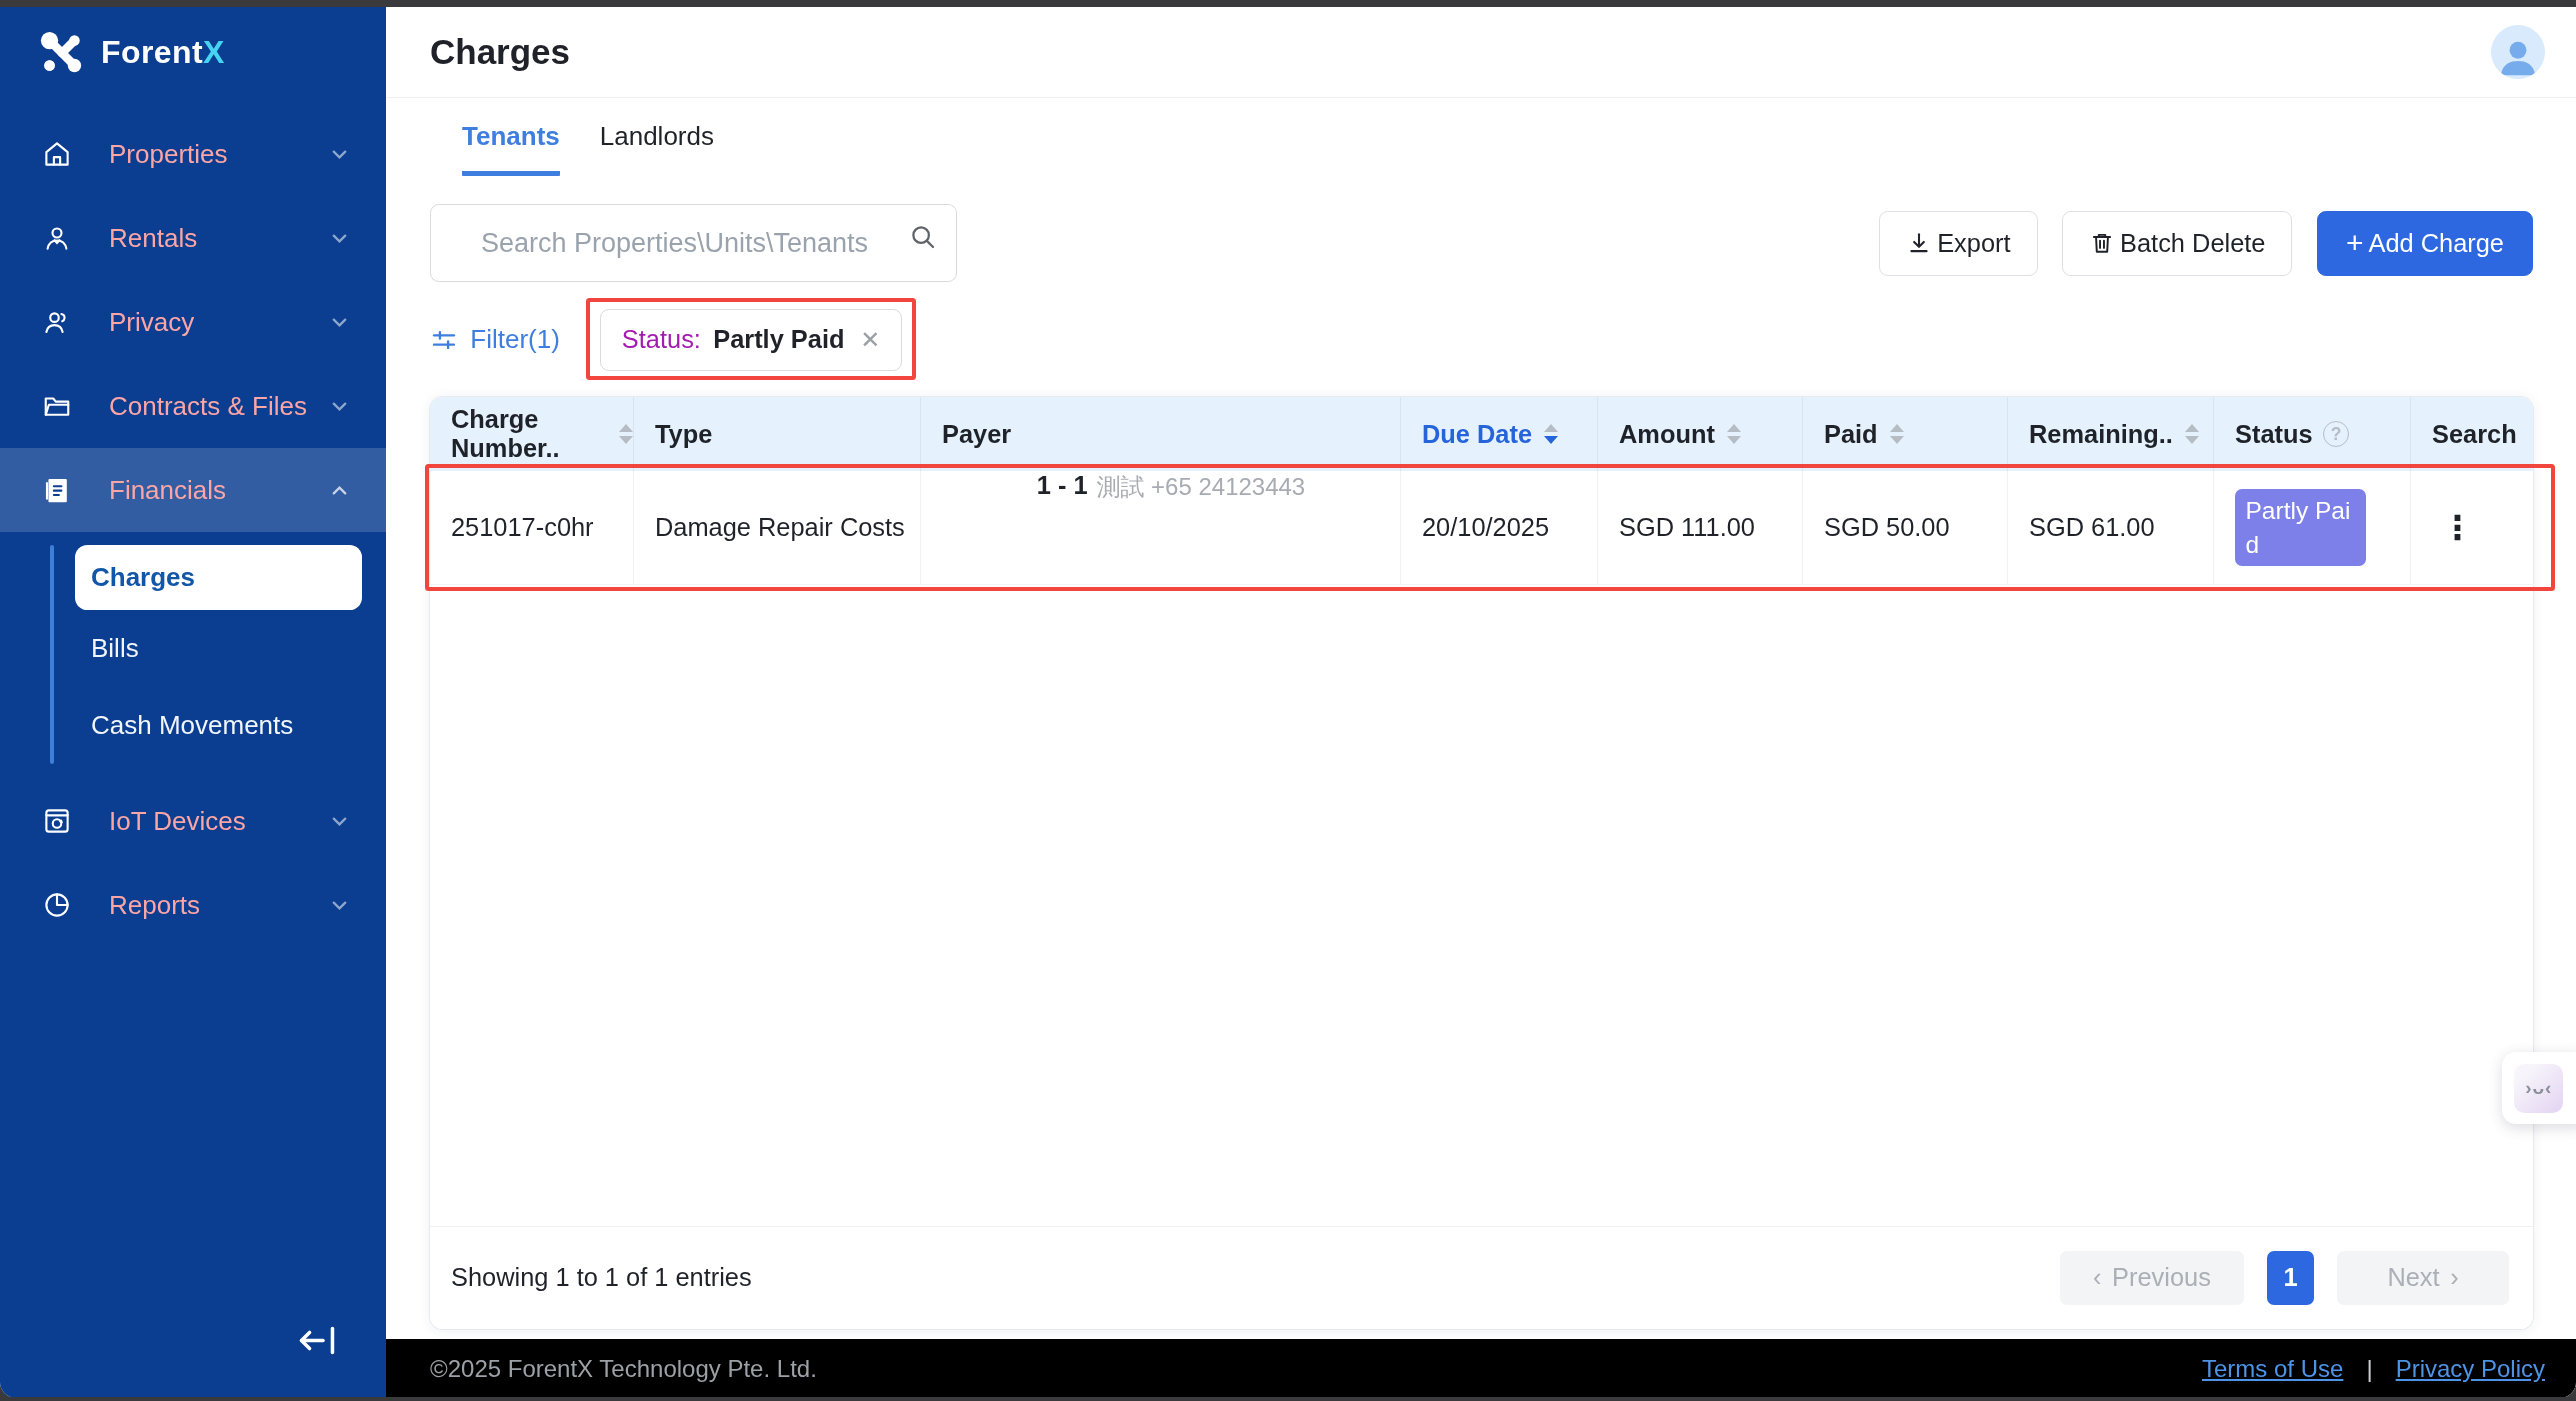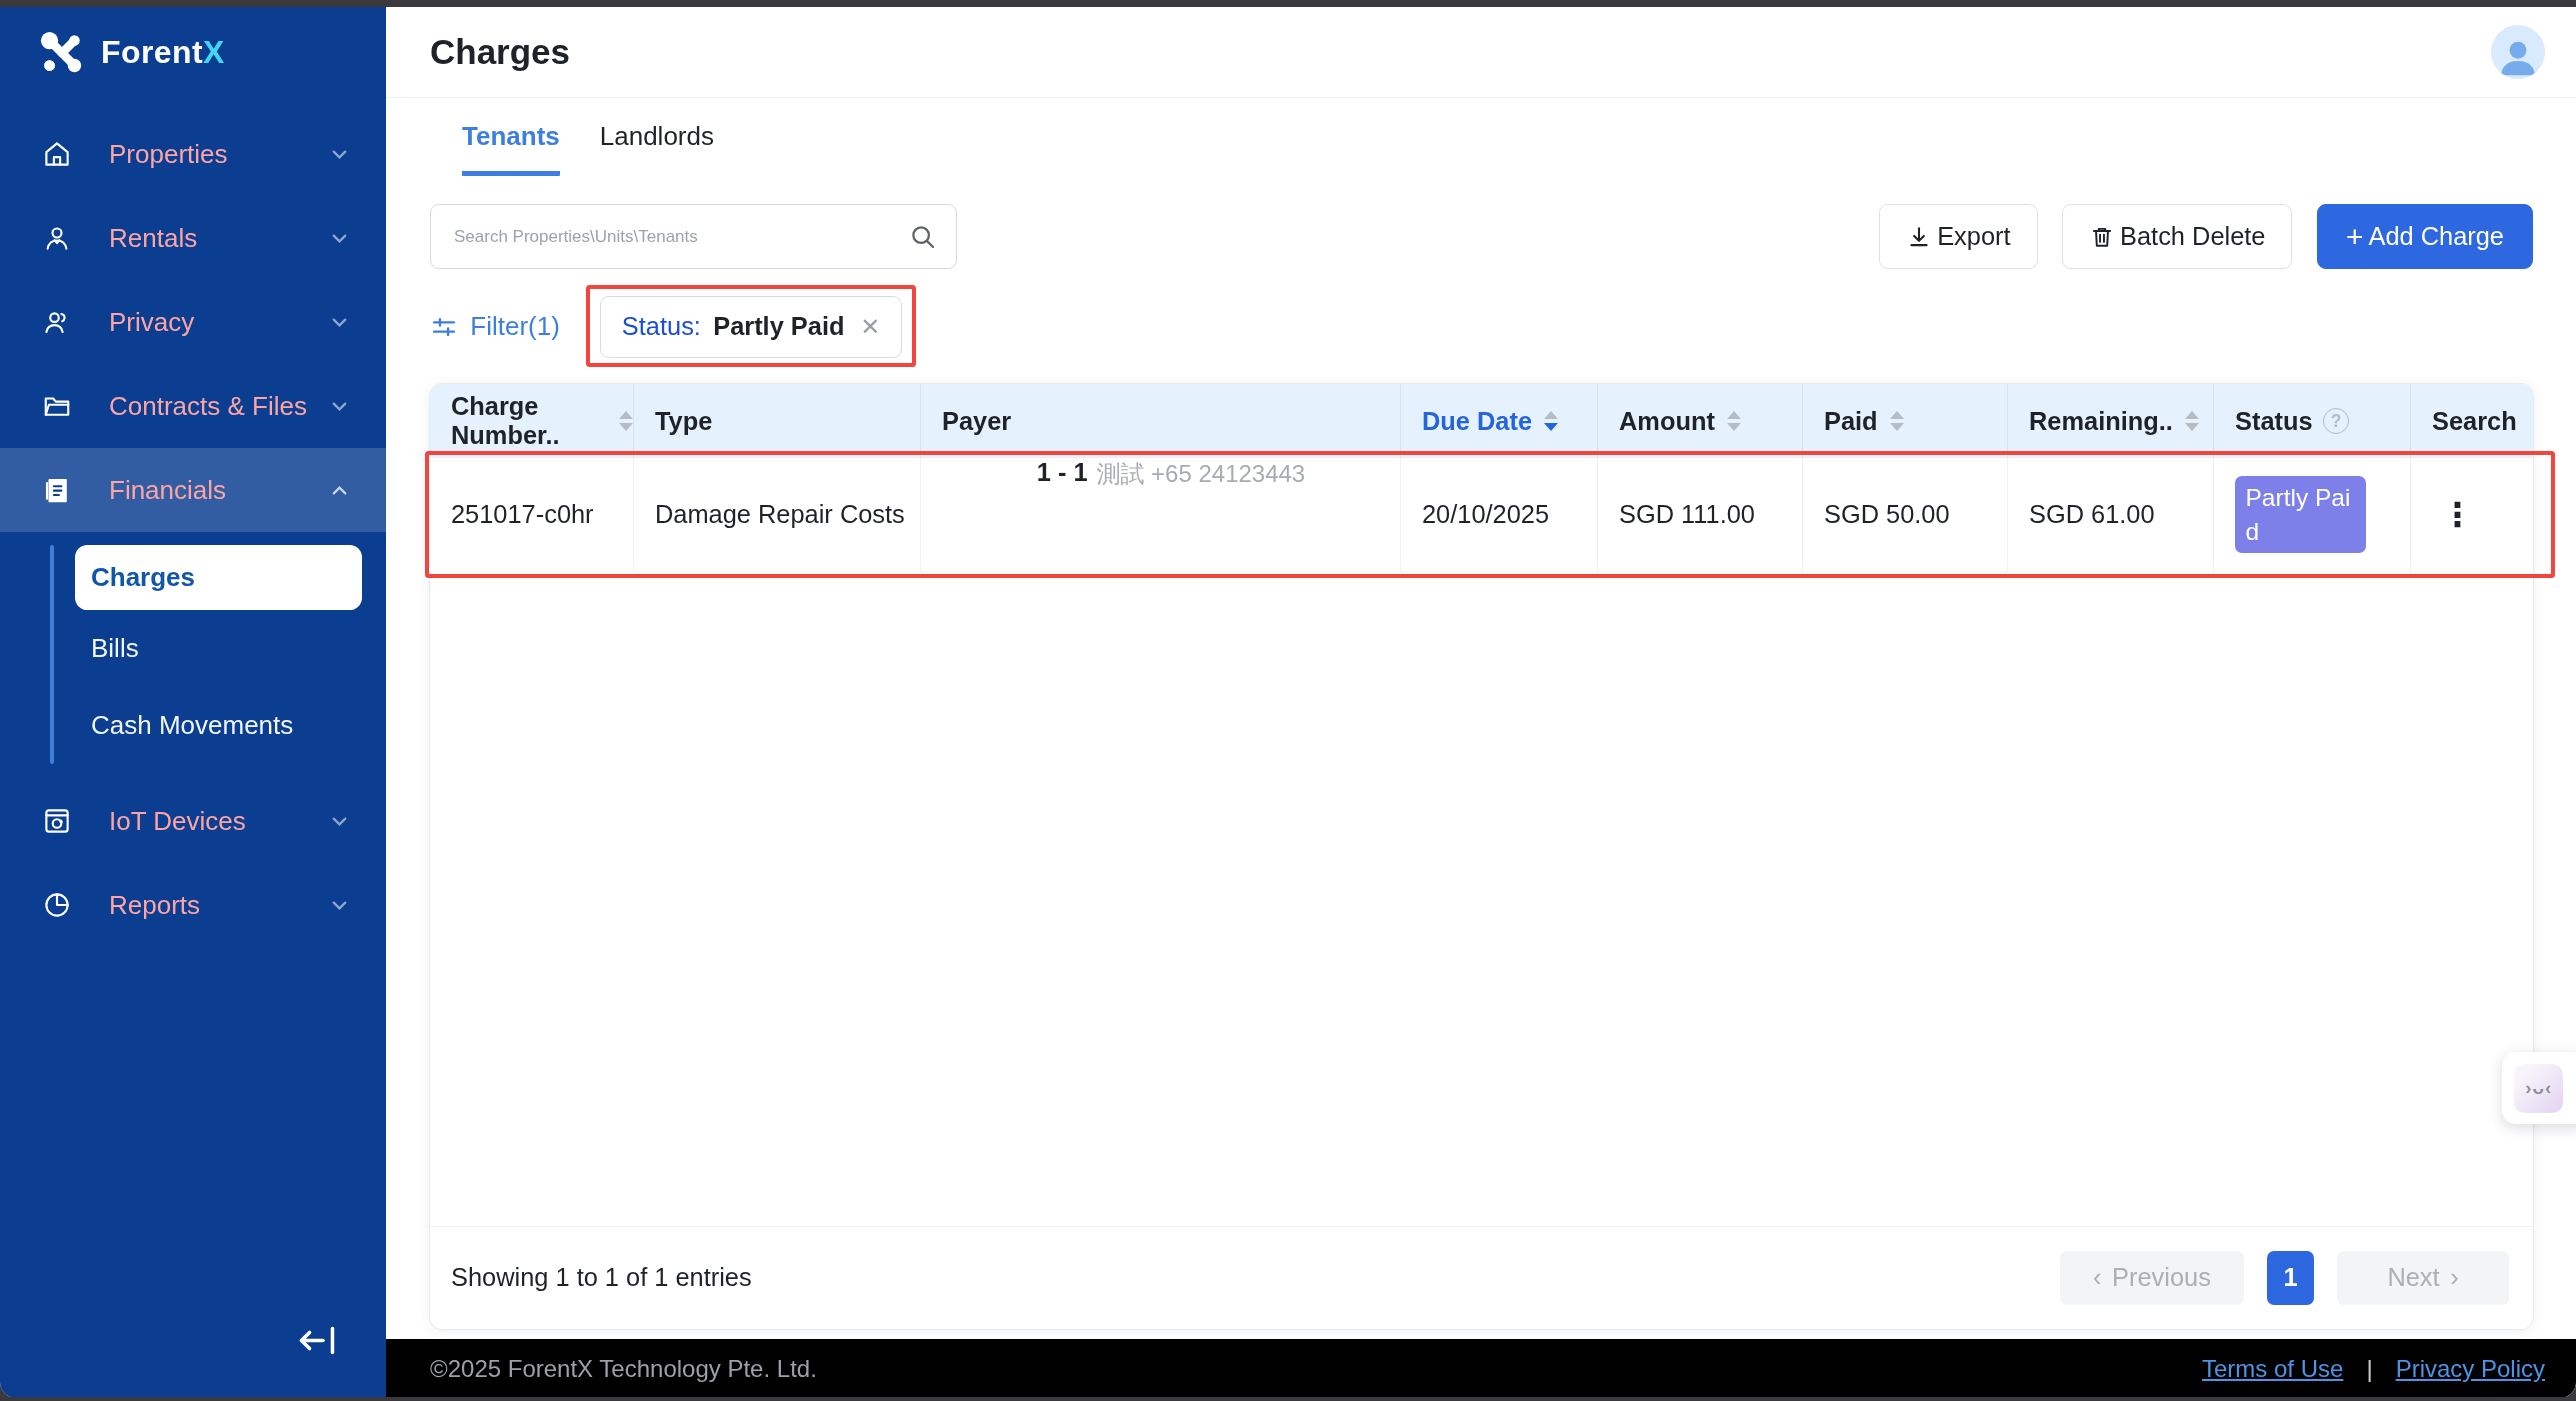--- a/index.html
+++ b/index.html
@@ -47,39 +47,39 @@
             display:flex; align-items:flex-end; justify-content:center; overflow:hidden; cursor:pointer; }
 
   .content { flex:1; display:flex; flex-direction:column; padding:0 43px 0 44px; min-height:0; }
 
   .tabs { display:flex; gap:40px; margin-top:23px;margin-left:32px; }
   .tab { font-size:26px; padding-bottom:19px; cursor:pointer; color:#1F2329; font-weight:500; }
   .tab.active { color:#3D7EDE; font-weight:600; border-bottom:5.3px solid #3D7EDE; border-radius:0.9px; }
 
   .toolbar { display:flex; align-items:center; margin-top:28px; }
   .search-box { position:relative; width:527px; }
-  .search-box input { width:527px; height:65px; border:1.8px solid #D9D9D9; border-radius:8.8px;
-                      font-size:17px; padding:0 61px 0 23px; color:#1F2329; outline:none;
-                      font-family:"Liberation Sans","DejaVu Sans",sans-serif; }
+  .search-box input { width:527px; height:78px; border:1.8px solid #D9D9D9; border-radius:8.8px;
+                      font-size:27px; padding:0 61px 0 23px; color:#1F2329; outline:none;
+                      font-family:"Liberation Sans","DejaVu Sans",sans-serif;text-align:center; }
   .search-box input::placeholder { color:#9AA3AD; }
   .search-icon { position:absolute; right:19px; top:17.5px; }
 
   .btn-group { margin-left:auto; display:flex; gap:24.5px; }
   .btn { height:65px; display:flex; align-items:center; justify-content:center; gap:5px;
          border-radius:8.8px; font-size:25.4px; cursor:pointer; white-space:nowrap; }
   .btn.ghost { background:#fff; border:1.8px solid #DCDFE3; color:#1F2329; padding:0 26px; }
   .btn.primary { background:#2D68E0; border:1.8px solid #2D68E0; color:#fff; padding:0 28px; font-weight:500; }
   .btn .plus-glyph { font-size:30px; font-weight:400; line-height:1; }
 
   .filter-row { display:flex; align-items:center; margin-top:26px; height:63px; }
   .filter-link { display:flex; align-items:center; gap:12.3px; color:#3D7EDE; font-size:26px; font-weight:500; cursor:pointer; }
   .chip-wrap { position:relative; margin-left:40px; }
   .chip { display:flex; align-items:center; gap:12.3px; height:62px; padding:0 21px; border:1.8px solid #D8DADE;
           border-radius:8.8px; background:#fff; font-size:25.4px; cursor:default; }
-  .chip .chip-label { color:#1d4ed8; }
+  .chip .chip-label { color:#a21caf; }
   .chip .chip-value { color:#1F2329; font-weight:600; }
   .chip .chip-close { color:#9AA0A6; font-size:24px; margin-left:3.5px; cursor:pointer; }
   .annotation { position:absolute; border:4.4px solid #F2453D; border-radius:3.5px; pointer-events:none; z-index:20; }
   .annotation.chip-box { left:-14px; right:-14px; top:-10.5px; bottom:-9.6px; }
   .annotation.row-box { left:-5.3px; right:-22px; top:-7px; bottom:-6.1px; }
 
   
   .card { flex:1; margin:26px 0 10.5px 0; display:flex; flex-direction:column; border-radius:12.3px;
           box-shadow:0 1.8px 12.3px rgba(30,50,90,0.08), 0 0 0 0.9px #EFF1F4; background:#fff; min-height:0; }
   .tgrid { display:grid; grid-template-columns:204px 287px 480px 197px 205px 205px 206px 197px 123px; }

